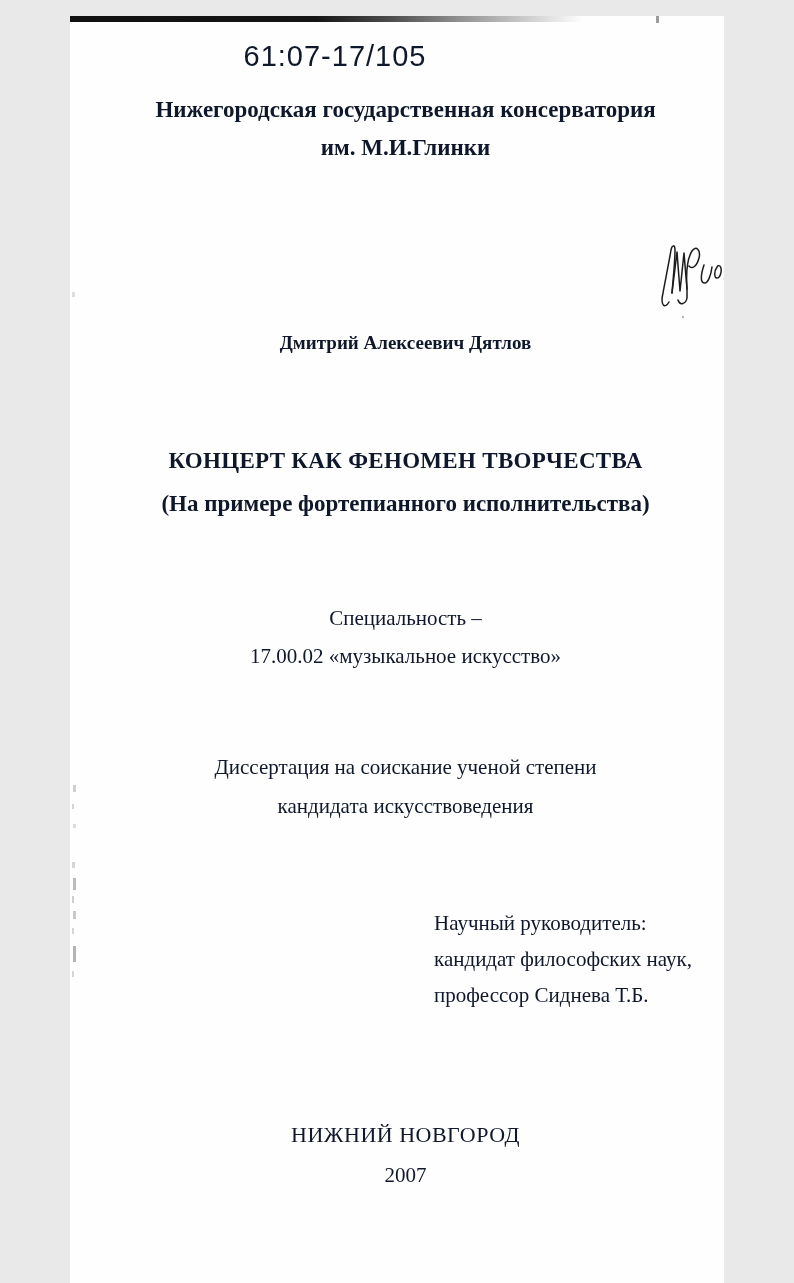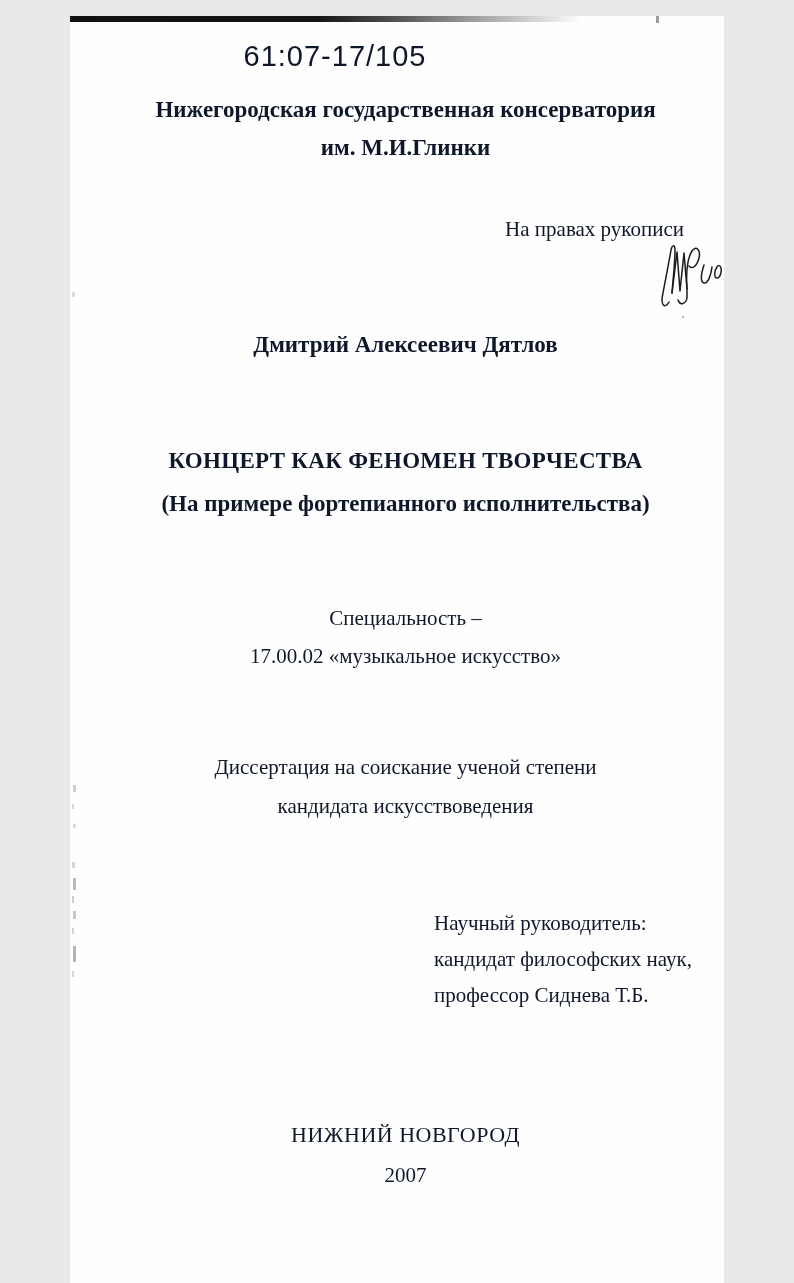--- a/index.html
+++ b/index.html
@@ -29,21 +29,21 @@
     font-family: "Liberation Sans", sans-serif;
     font-size: 29px;
     letter-spacing: 1px;
     padding-left: 0;
     left: -62px; 
   }
   .inst-line1 { top: 81px;  font-size: 23px; font-weight: bold; }
   .inst-line2 { top: 119px; font-size: 23px; font-weight: bold; }
   .manuscript-note { position: absolute; top: 201px; right: 40px; font-size: 21px; white-space: nowrap; }
   .signature { position: absolute; top: 224px; left: 586px; }
-  .author   { top: 316px; font-size: 23px; font-weight: bold; }
+  .author   { top: 316px; font-size: 19px; font-weight: bold; }
   .title    { top: 432px; font-size: 23px; font-weight: bold; letter-spacing: 0.3px; }
   .subtitle { top: 475px; font-size: 23px; font-weight: bold; }
   .spec-label { top: 590px; font-size: 21px; }
   .spec-value { top: 628px; font-size: 21px; }
   .diss-line1 { top: 739px; font-size: 21px; }
   .diss-line2 { top: 778px; font-size: 21px; }
   .supervisor {
     position: absolute; top: 889px; right: 32px;
     font-size: 21px; line-height: 36px; white-space: nowrap;
   }
@@ -68,21 +68,20 @@
   <div class="edge-mark" style="left:2px; top:912px; width:2px; height:6px; opacity:.3;"></div>
   <div class="edge-mark" style="left:3px; top:930px; width:3px; height:16px; opacity:.55;"></div>
   <div class="edge-mark" style="left:2px; top:955px; width:2px; height:6px; opacity:.3;"></div>
   <div class="speck" style="left:612px; top:300px; opacity:.6;"></div>
 
   <div class="centered stamp-number">61:07-17/105</div>
 
   <div class="centered inst-line1">Нижегородская государственная консерватория</div>
   <div class="centered inst-line2">им. М.И.Глинки</div>
 
-  <div class="manuscript-note">На правах рукописи</div>
 
   <svg class="signature" width="95" height="68" viewBox="0 0 95 68" fill="none" stroke="#1c1c1c" stroke-width="1.5" stroke-linecap="round" stroke-linejoin="round">
     <path d="M13,62 C9,69 4,66 7,53 C9,42 13,22 15,10 C16,5 19,4 19,10 C19,23 17,39 16,53"></path>
     <path d="M16,53 L21,12 L24,51 L28,13 L31,49 L31,58 C30,64 24,66 22,60"></path>
     <path d="M31,49 C30,34 31,19 36,11 C40,5 45,10 43,18 C41,26 36,30 33,26"></path>
     <path d="M48,25 C45,34 44,42 48,43 C52,44 55,35 56,27"></path>
     <path d="M61,27 C58,31 58,38 61,38 C64,38 66,32 65,28 C64,25 62,25 61,27"></path>
     <path d="M71,15 C73,8 80,9 79,16 C78,22 72,28 69,37 C68,40 69,41 71,40"></path>
     <path d="M86,7 C83,17 80,30 78,41"></path>
     <path d="M69,37 C74,32 82,31 85,35 C88,39 90,34 89,27"></path>

